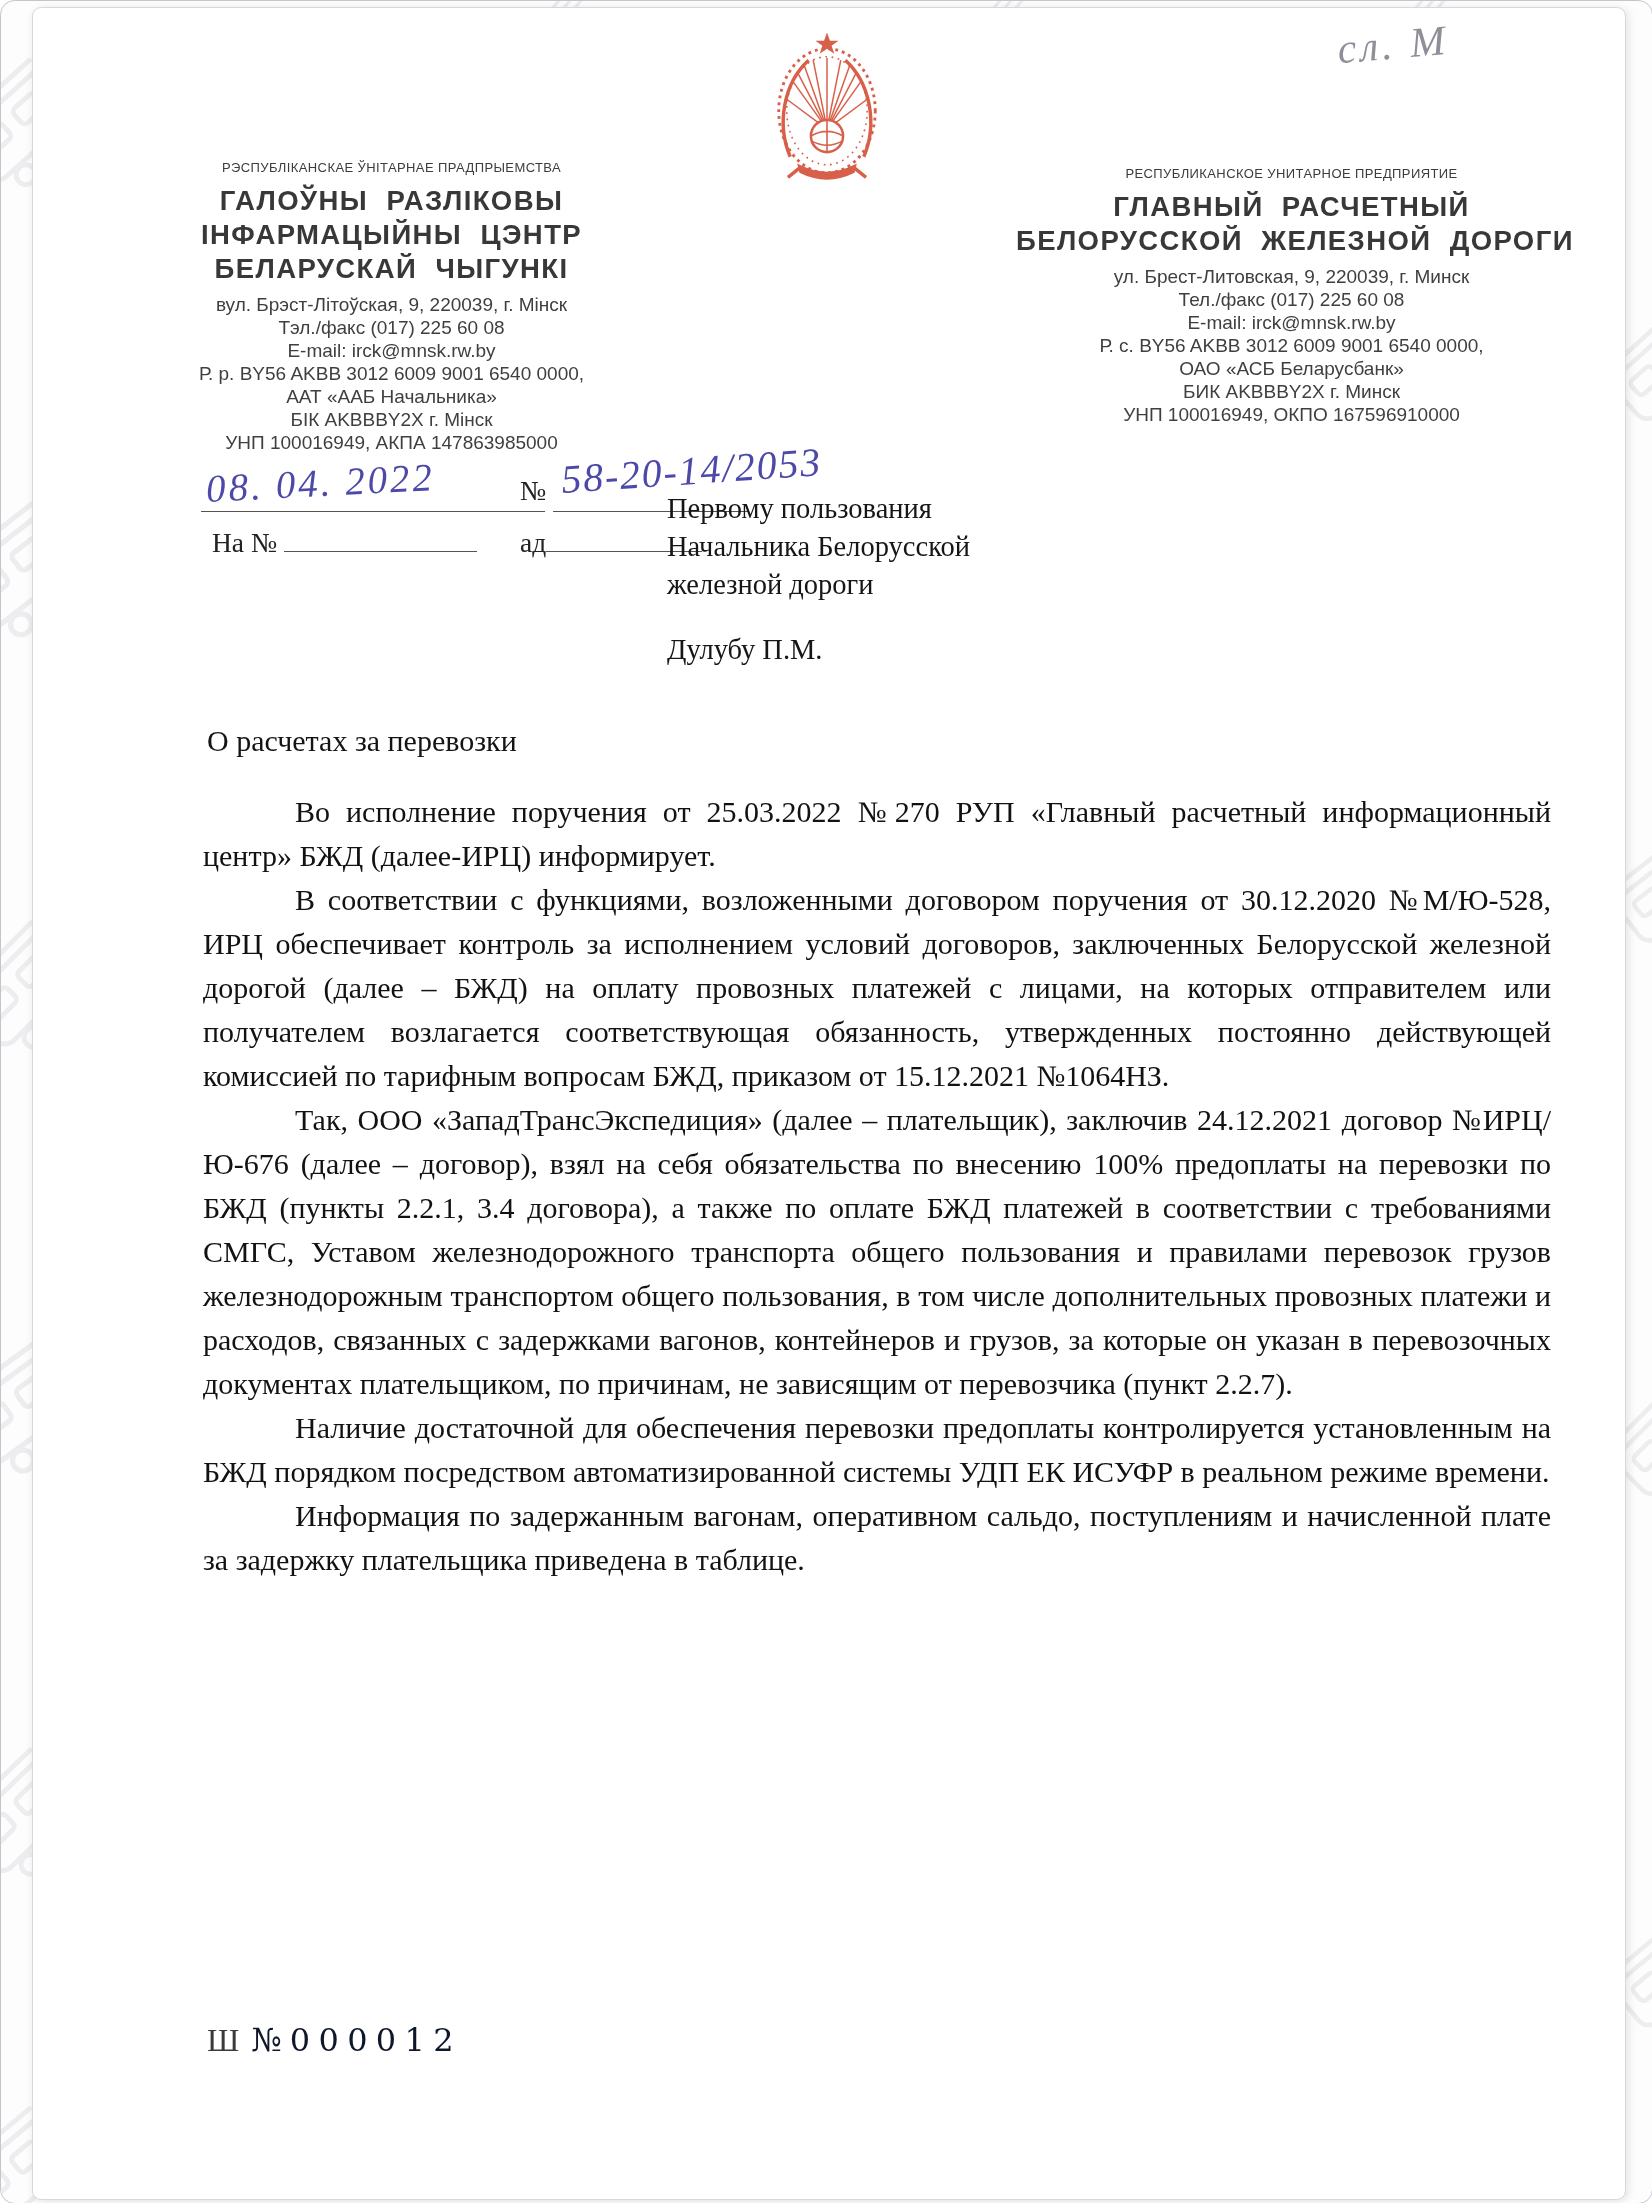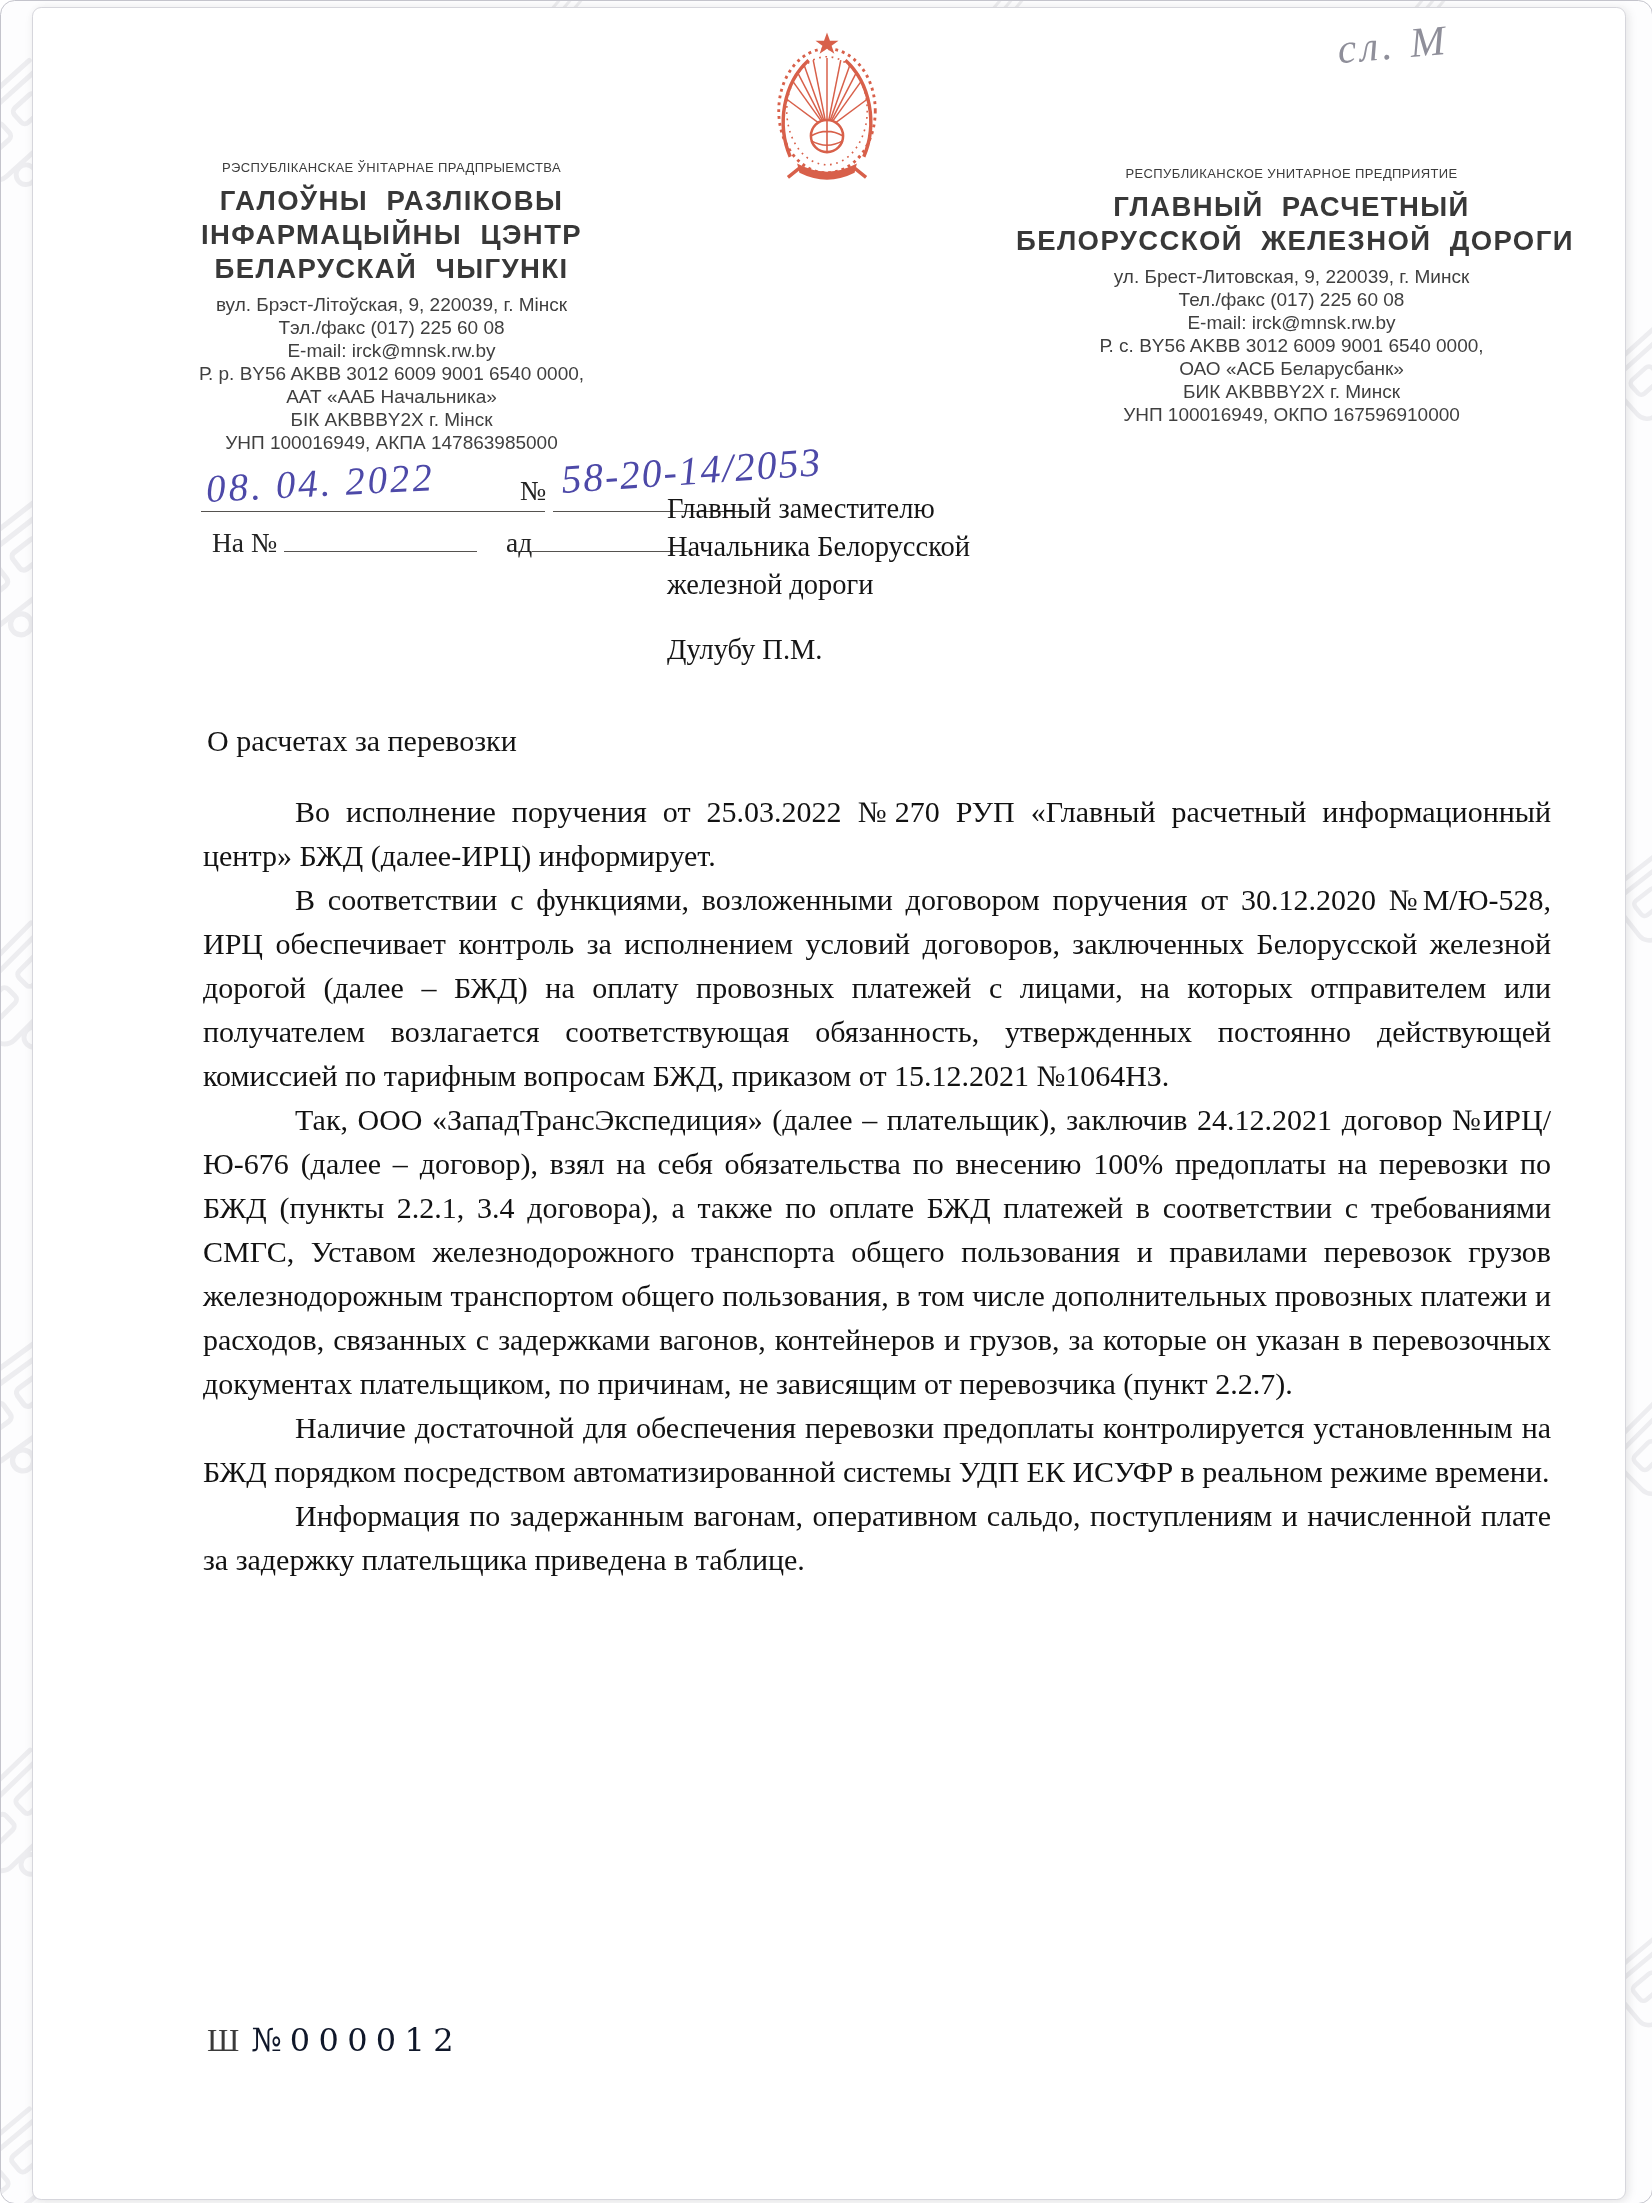--- a/index.html
+++ b/index.html
@@ -198,25 +198,25 @@
 
     <div class="hand hw-date">08. 04. 2022</div>
     <div class="hw-no">№</div>
     <div class="hand hw-num">58-20-14/2053</div>
     <div class="uline u1"></div>
     <div class="uline u2"></div>
 
     <div class="na-line">
       <span>На №</span>
       <span class="blank" style="width:193px"></span>
-      <span style="margin-left:22px">ад</span><span class="blank" style="width:156px"></span>
+      <span style="margin-left:36px">ад</span><span class="blank" style="width:156px"></span>
     </div>
 
     <div class="addr">
-      <div>Главный заместителю</div>
+      <div>Первому пользования</div>
       <div>Начальника Белорусской</div>
       <div>железной дороги</div>
       <div class="addr-name">Дулубу П.М.</div>
     </div>
 
     <div class="subject">О расчетах за перевозки</div>
 
     <div class="body-text">
       <p>Во исполнение поручения от 25.03.2022 №270 РУП «Главный расчетный информационный центр» БЖД (далее-ИРЦ) информирует.</p>
       <p>В соответствии с функциями, возложенными договором поручения от 30.12.2020 №М/Ю-528, ИРЦ обеспечивает контроль за исполнением условий договоров, заключенных Белорусской железной дорогой (далее – БЖД) на оплату провозных платежей с лицами, на которых отправителем или получателем возлагается соответствующая обязанность, утвержденных постоянно действующей комиссией по тарифным вопросам БЖД, приказом от 15.12.2021 №1064НЗ.</p>

